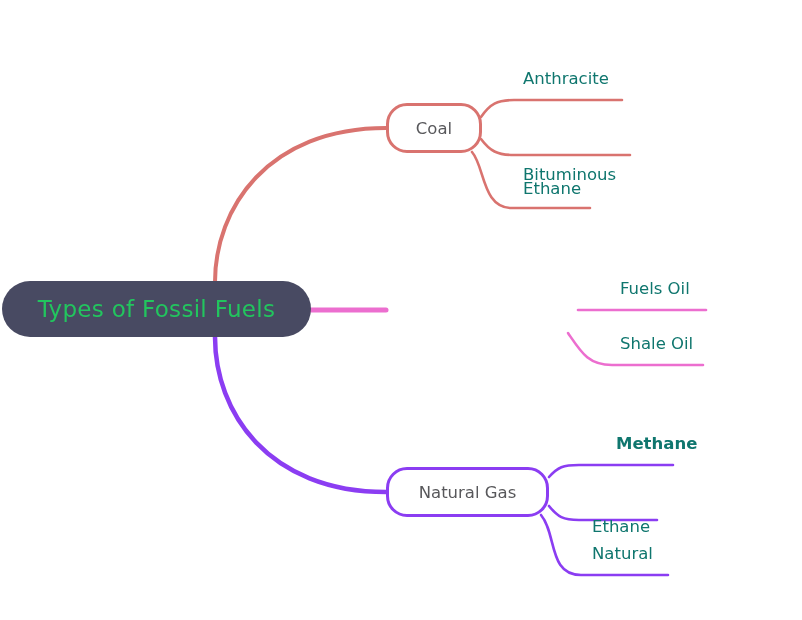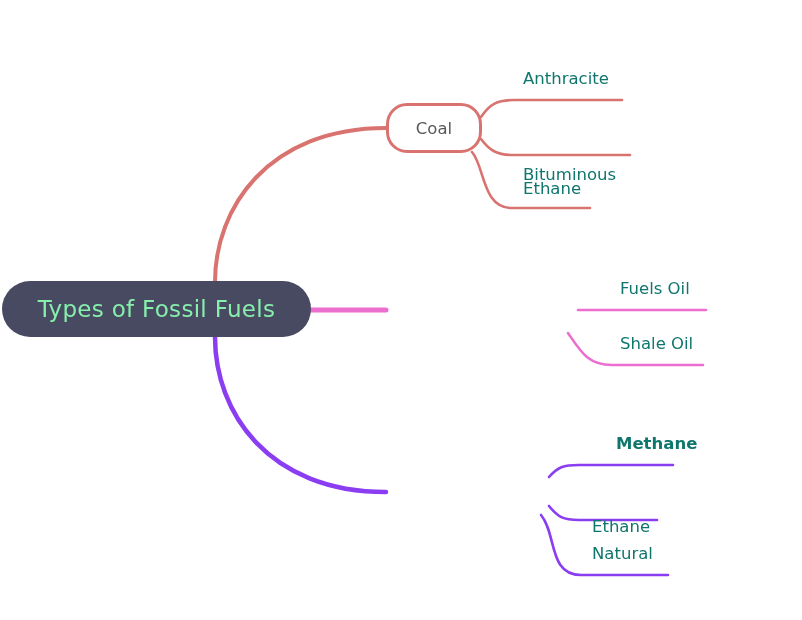--- a/index.html
+++ b/index.html
@@ -36,21 +36,21 @@
     height: 56px;
     border-radius: 28px;
     background: #484A62;
     display: flex;
     align-items: center;
     justify-content: center;
     box-sizing: border-box;
     cursor: pointer;
   }
   .root-node .root-label {
-    color: #86efac;
+    color: #22c55e;
     font-size: 23px;
     letter-spacing: 0.3px;
     white-space: nowrap;
   }
   .branch-node {
     position: absolute;
     background: #ffffff;
     border-radius: 21px;
     display: flex;
     align-items: center;
@@ -109,20 +109,23 @@
 
   <div class="root-node">
     <span class="root-label">Types of Fossil Fuels</span>
   </div>
 
   <div id="node-coal" class="branch-node" style="border-color: rgb(217, 115, 111);">
     <span class="branch-label">Coal</span>
   </div>
 
 
+  <div id="node-natural-gas" class="branch-node" style="border-color: rgb(139, 61, 242);">
+    <span class="branch-label">Natural Gas</span>
+  </div>
 
   <div id="leaf-anthracite" class="leaf-label">Anthracite</div>
   <div id="leaf-bituminous" class="leaf-label">Bituminous</div>
   <div id="leaf-lignite" class="leaf-label">Ethane</div>
 
   <div id="leaf-crude-oil" class="leaf-label">Fuels Oil</div>
   <div id="leaf-shale-oil" class="leaf-label">Shale Oil</div>
 
   <div id="leaf-methane" class="leaf-label">Methane</div>
   <div id="leaf-ethane" class="leaf-label">Ethane</div>

